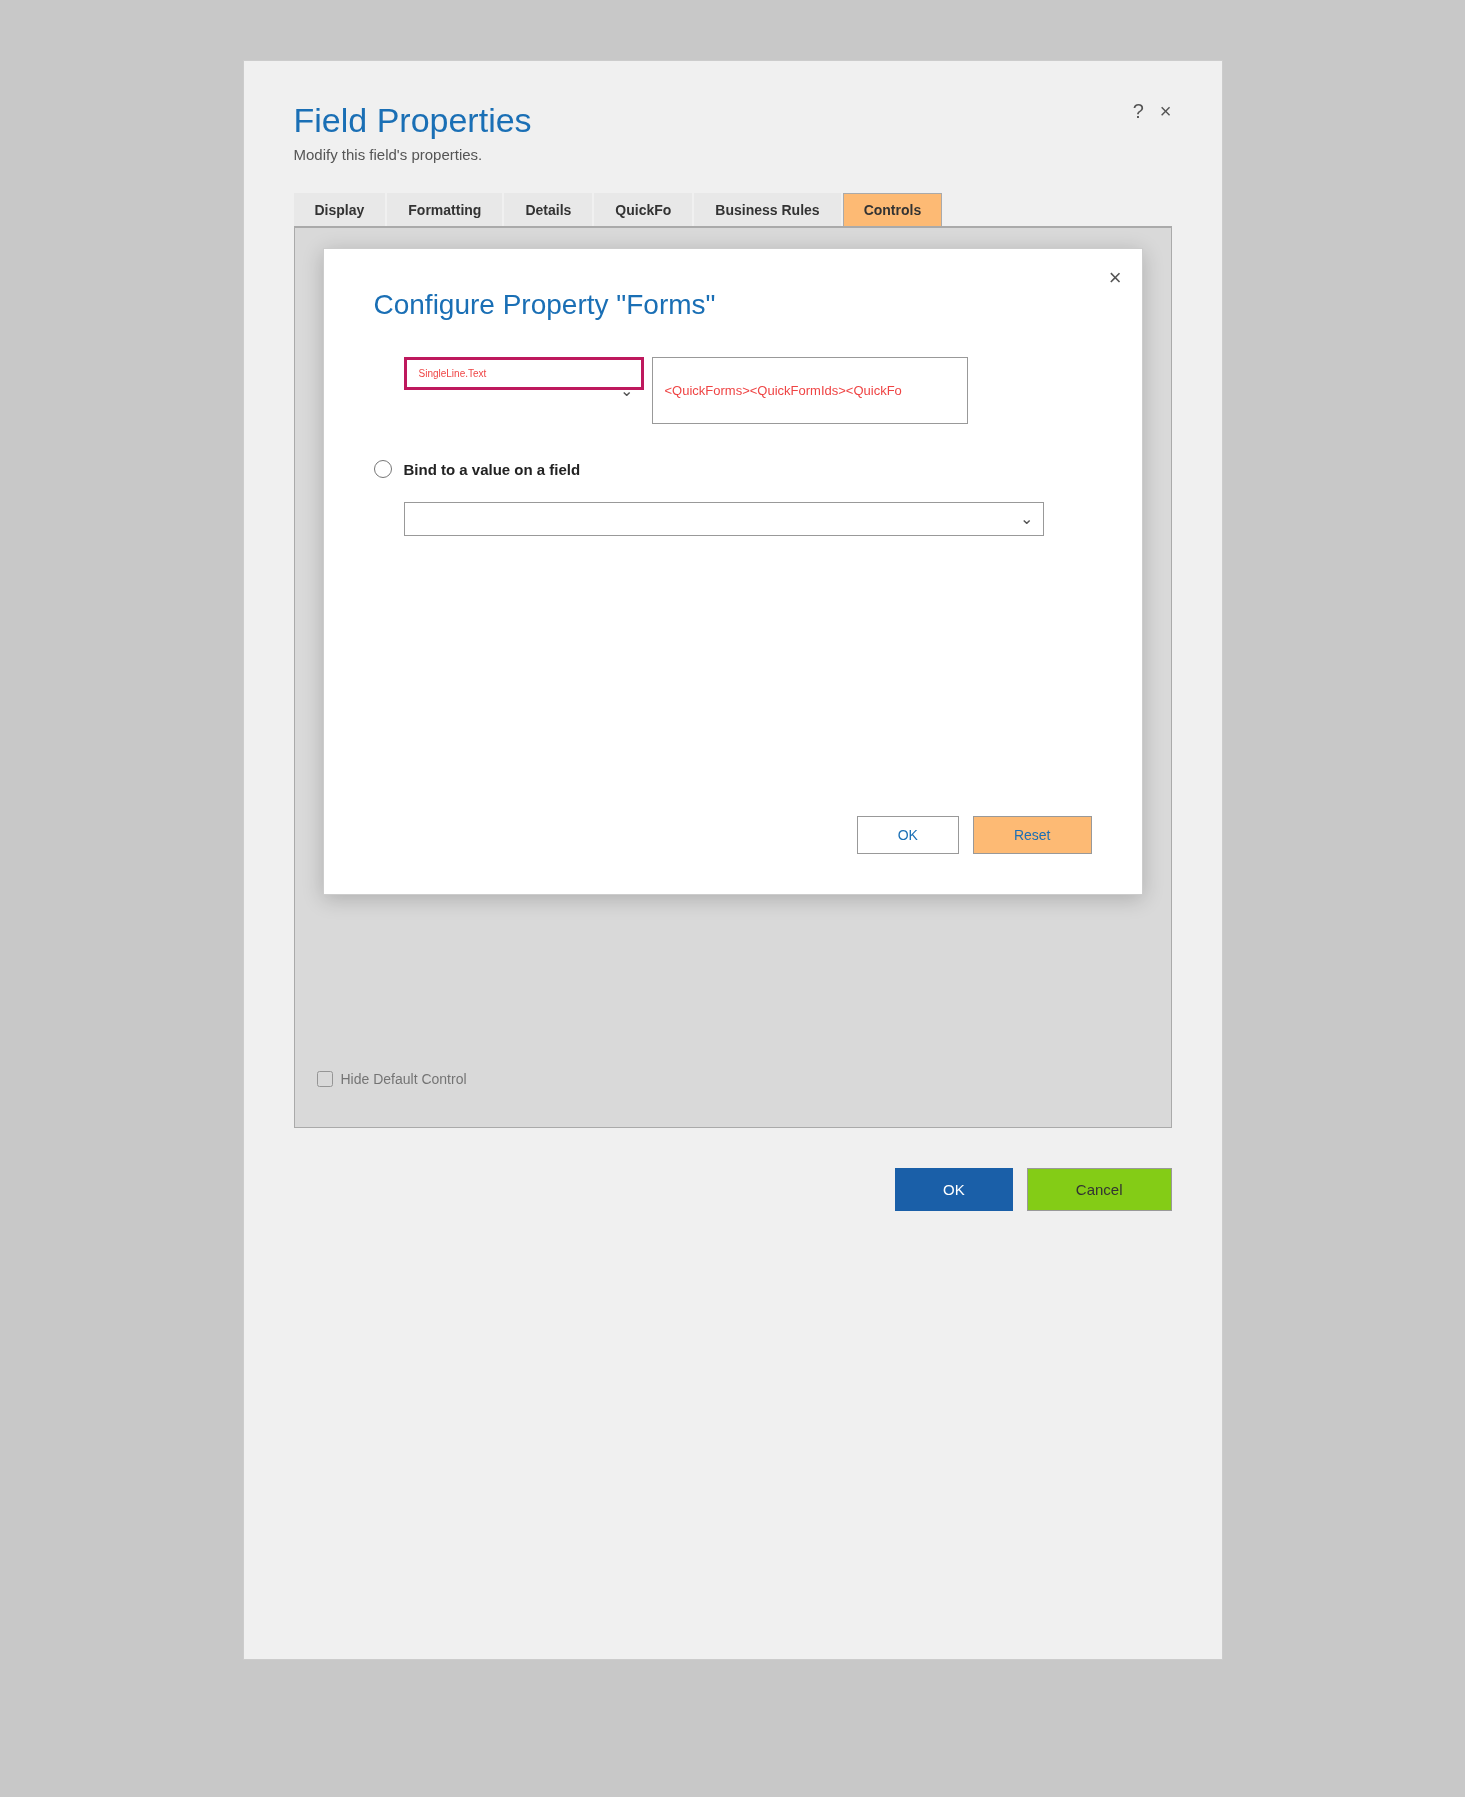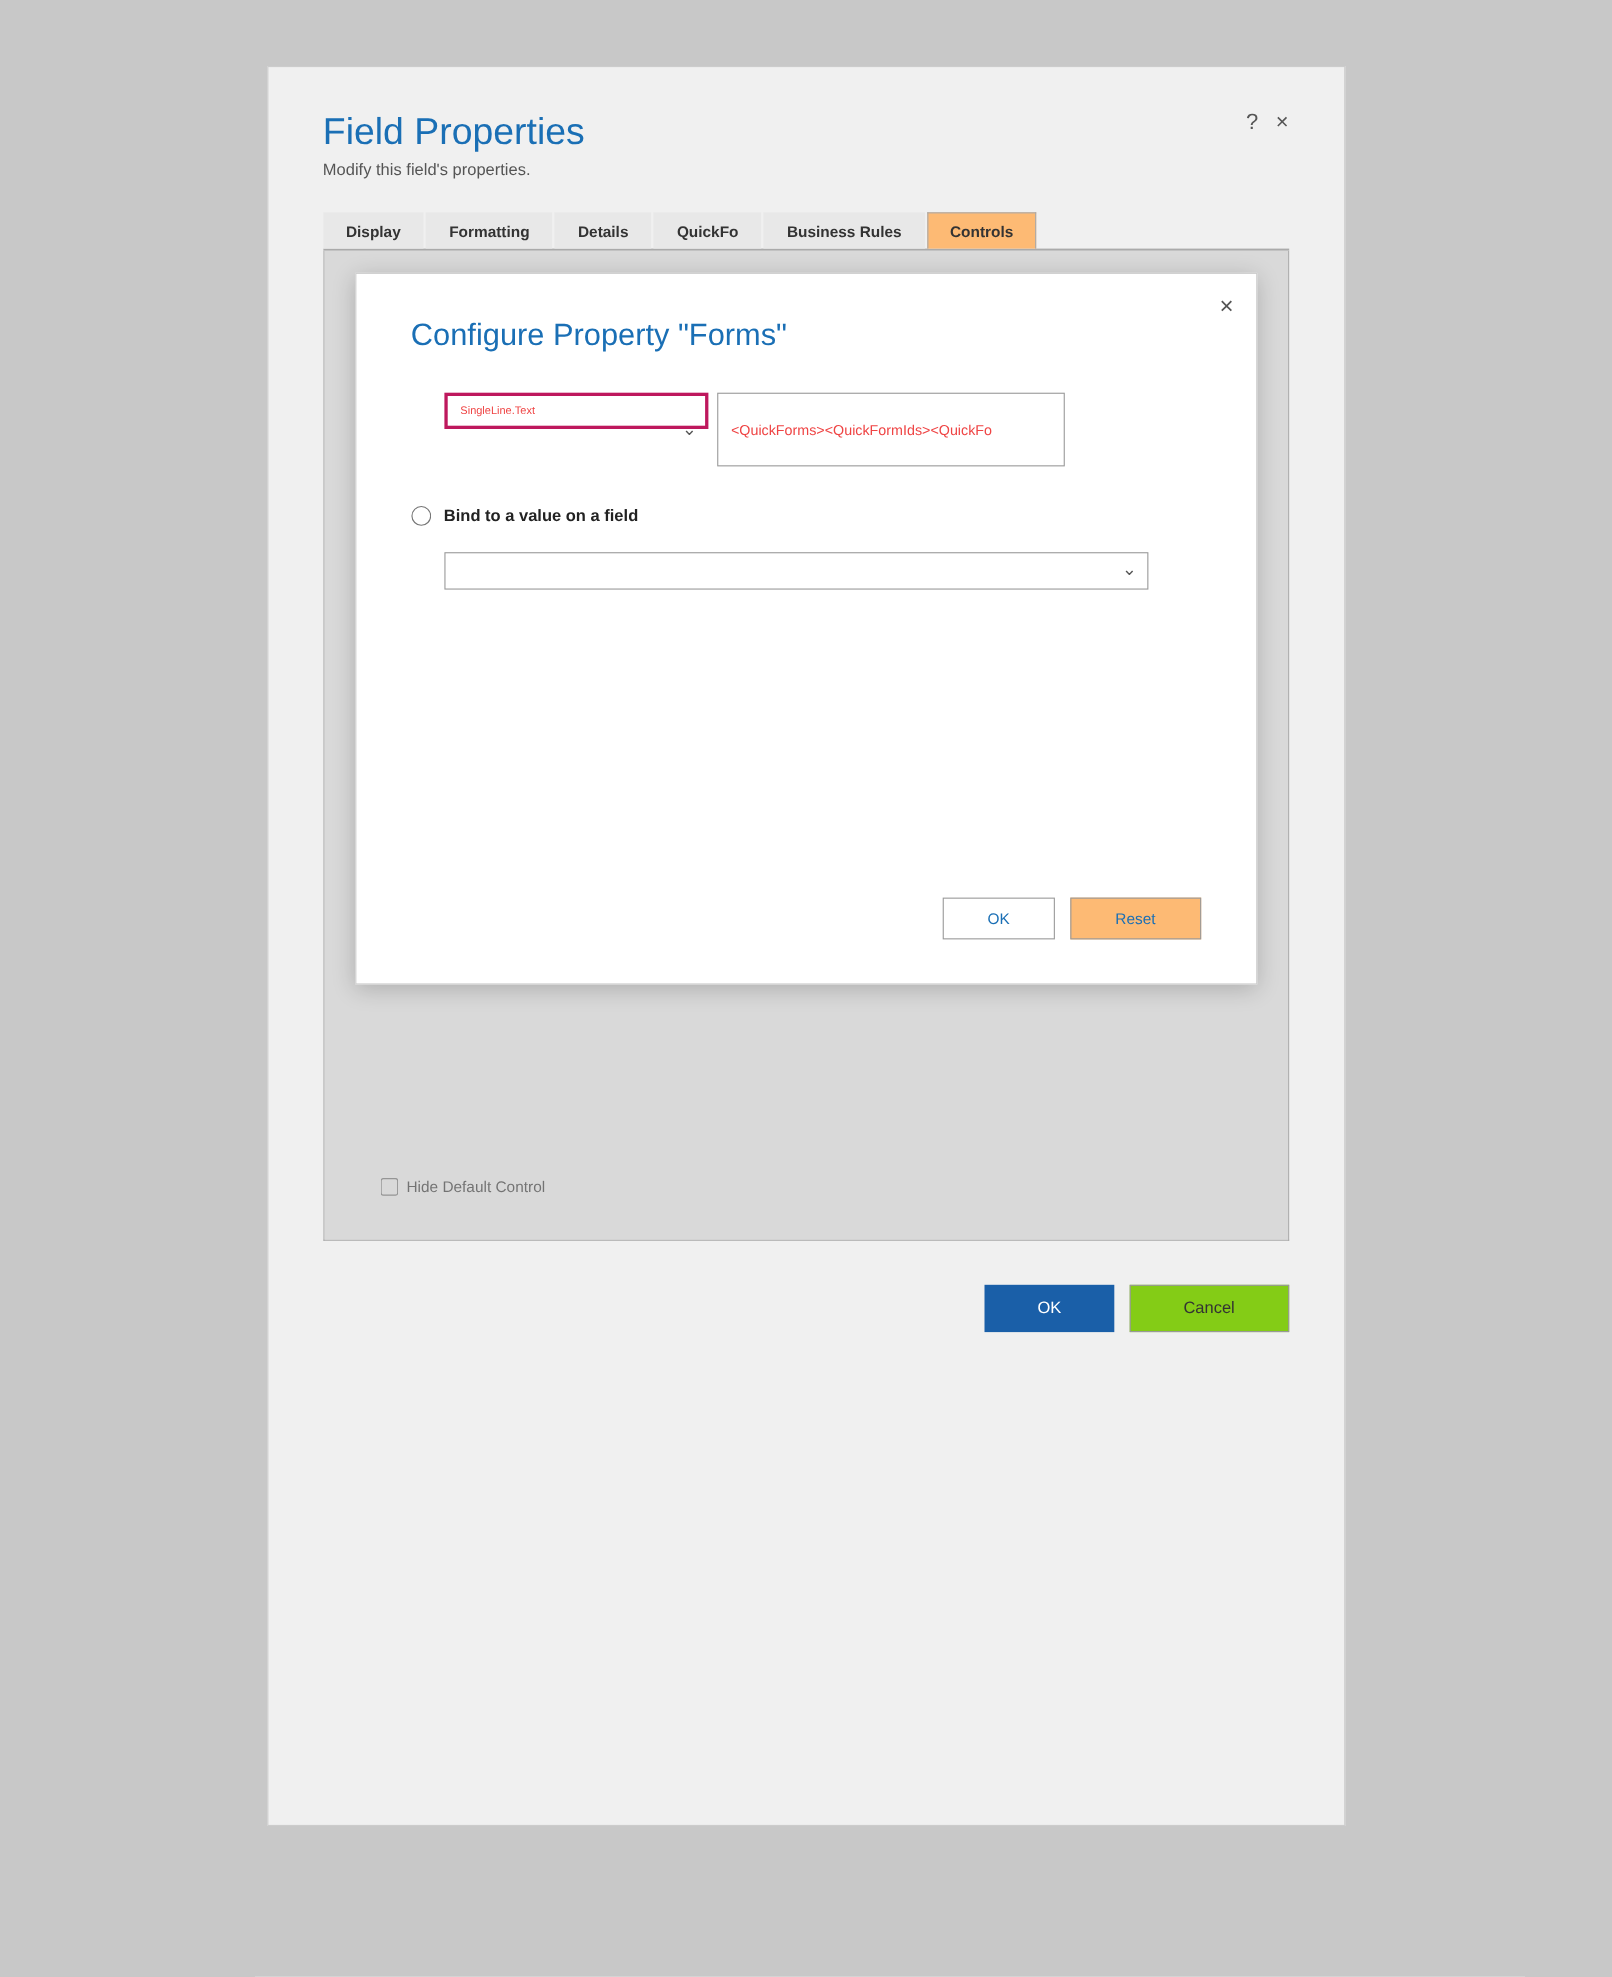--- a/index.html
+++ b/index.html
@@ -356,21 +356,21 @@
           </select>
         </div>
 
         <div class="modal-footer">
           <button class="btn-ok">OK</button>
           <button class="btn-reset">Reset</button>
         </div>
       </div>
     </div>
 
-    <div class="checkbox-row" style="position:absolute; bottom: 20px; left: 31px;">
+    <div class="checkbox-row" style="position:absolute; bottom: 20px; left: 2px;">
       <input type="checkbox" id="hideDefault" style="">
       <label for="hideDefault" class="checkbox-label">Hide Default Control</label>
     </div>
   </div>
 
   <div class="bottom-bar">
     <button class="btn-primary">OK</button>
     <button class="btn-secondary">Cancel</button>
   </div>
 </div>

